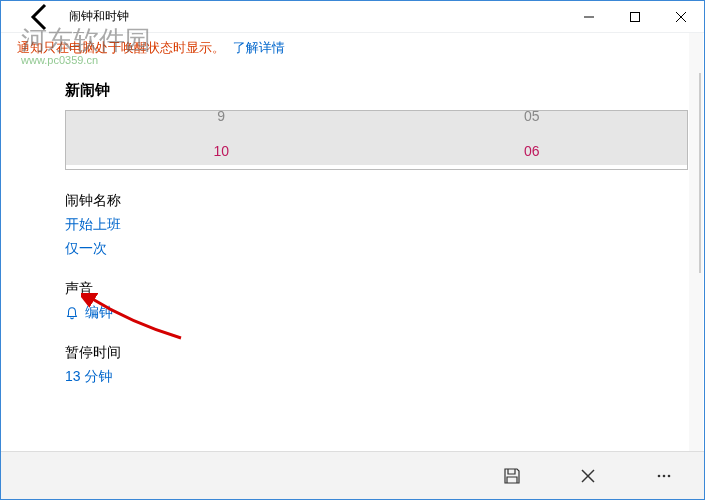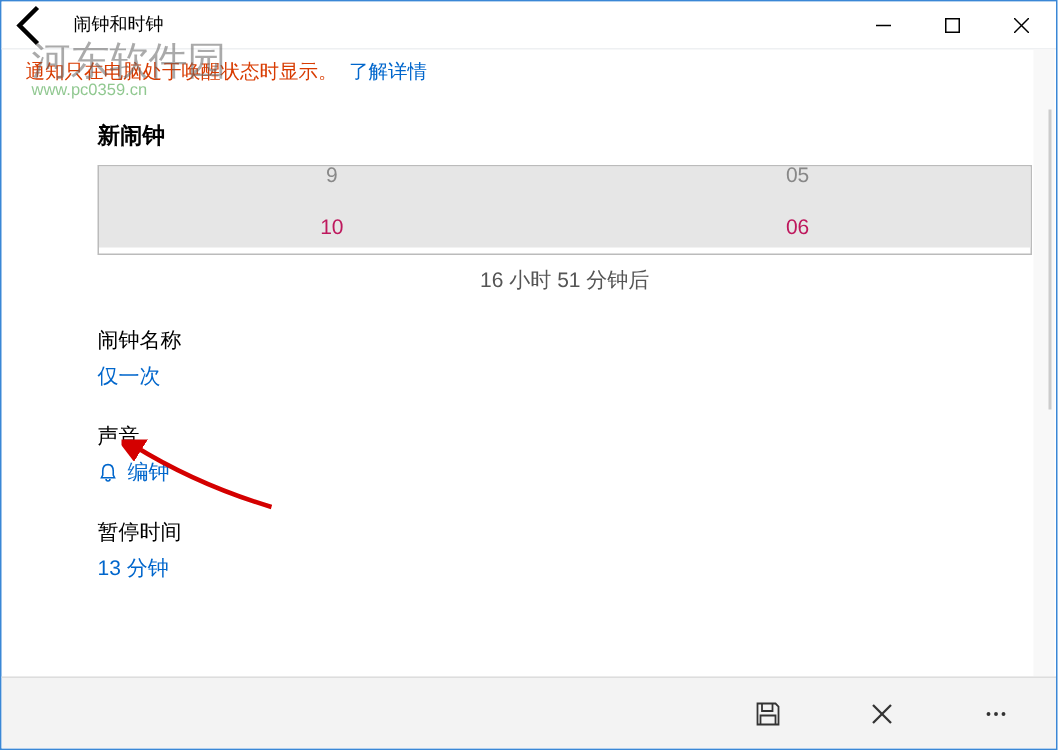--- a/index.html
+++ b/index.html
@@ -1,17 +1,17 @@
 <!DOCTYPE html>
 <html><head>
 <meta charset="utf-8">
 <style>
 * { margin: 0; padding: 0; box-sizing: border-box; font-family: "Microsoft YaHei", "Segoe UI", sans-serif; }
 body { width: 705px; height: 500px; background: #fff; position: relative; border: 1px solid #3a87d6; overflow: hidden; }
-.titlebar { height: 32px; background: #fff; display: flex; align-items: center; padding-left: 4px; border-bottom: 1px solid #eef0f2; }
+.titlebar { height: 32px; background: #fff; display: flex; align-items: center; padding-left: 24px; border-bottom: 1px solid #eef0f2; }
 .back-btn { width: 32px; height: 32px; display: flex; align-items: center; justify-content: center; font-size: 16px; cursor: pointer; }
 .title { font-size: 12px; margin-left: 12px; color: #000; }
 .win-controls { margin-left: auto; display: flex; }
 .win-btn { width: 46px; height: 32px; display: flex; align-items: center; justify-content: center; cursor: pointer; }
 .win-btn svg { width: 10px; height: 10px; }
 .notice-bar { padding: 6px 16px; font-size: 13px; }
 .notice-red { color: #d83b01; text-align: center; }
 .notice-link { color: #0066cc; cursor: pointer; margin-left: 4px; text-align: right; }
 .watermark { position: absolute; top: 22px; left: 20px; font-family: Arial; font-weight: normal; pointer-events: none; }
 .watermark .line1 { font-size: 26px; color: #666; opacity: 0.55; }
@@ -83,23 +83,23 @@
         <div class="picker-faded">9</div>
         <div class="picker-val">10</div>
       </div>
       <div class="picker-half">
         <div class="picker-faded">05</div>
         <div class="picker-val">06</div>
       </div>
     </div>
   </div>
 
-  <div class="countdown">16 小时 51 分钟后</div>
 
   <div class="section-label">闹钟名称</div>
+  <div class="section-value">开始上班</div>
 
   <div class="section-value">仅一次</div>
 
   <div class="section-label">声音</div>
   <div class="section-value">
     <svg class="bell-icon" viewBox="0 0 16 16">
         <path d="M8 2 C5 2 4 4 4 7 L4 10 L3 12 L13 12 L12 10 L12 7 C12 4 11 2 8 2 Z M6.5 13 A1.5 1.5 0 0 0 9.5 13" stroke="#0066cc" stroke-width="1.2" fill="none"></path>
       </svg>
     <span>编钟</span>
   </div>

